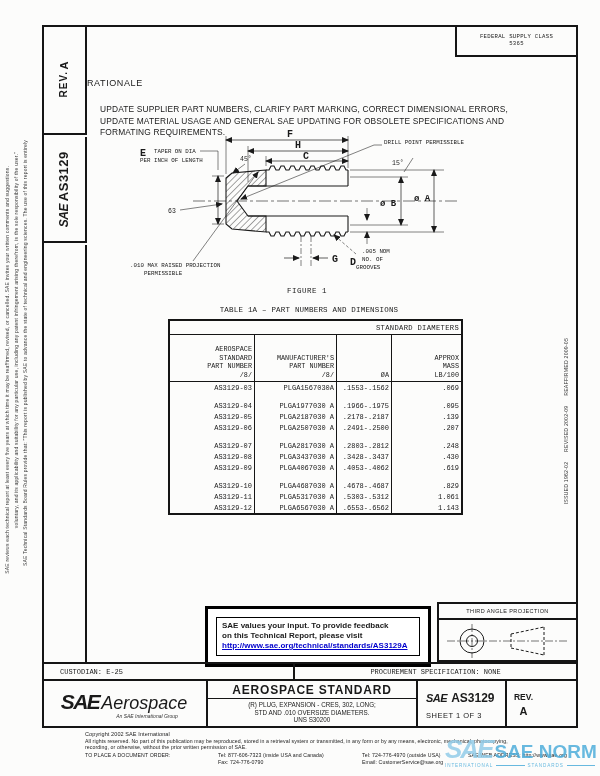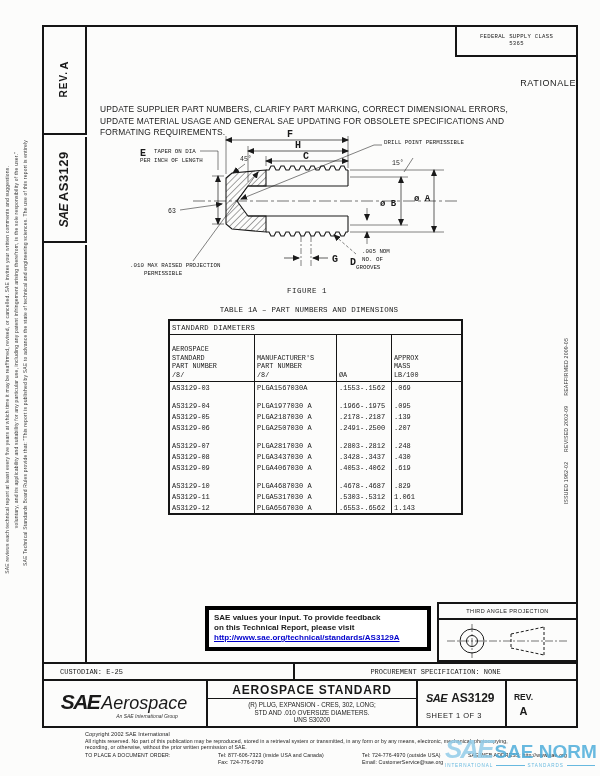--- a/index.html
+++ b/index.html
@@ -22,46 +22,46 @@
   .rev-lab{font-weight:bold;font-size:10px;letter-spacing:1px}
   .rev-val{font-weight:bold;font-size:11px;text-align:center}
   .sae-glyph{font-style:italic;font-weight:900;font-size:12px;letter-spacing:-.5px}
   .docnum{font-weight:bold;font-size:13px;letter-spacing:.5px;margin-top:3px}
   
   .fsc{left:455px;top:25px;width:121px;height:32px;border-left:2px solid #151515;
        border-bottom:2px solid #151515;display:flex;flex-direction:column;align-items:center;
        justify-content:center;font-family:"Liberation Mono",monospace;font-size:5.6px;
        letter-spacing:.3px;line-height:7px;text-align:center}
   
-  .rat-h{left:87px;top:78px;width:489px;text-align:right;font-size:9px;letter-spacing:.6px}
+  .rat-h{left:87px;top:78px;width:489px;text-align:left;font-size:9px;letter-spacing:.6px}
   .rat-b{left:100px;top:104px;width:424px;font-size:8.4px;line-height:11.5px;letter-spacing:.15px}
   
   .figwrap{left:128px;top:120px;width:345px;height:180px}
   svg text{font-family:"Liberation Mono",monospace;fill:#1a1a1a}
   .lbl{font-weight:bold;font-size:10px}
   .lbl9{font-weight:bold;font-size:9px}
   .note{font-size:5.8px}
   .cap{font-size:7.5px;letter-spacing:.5px}
   
   .tbl-title{left:168px;top:306px;width:282px;text-align:center;
              font-family:"Liberation Mono",monospace;font-size:7.5px;letter-spacing:.2px}
   table.parts{left:168px;top:319px;position:absolute;border-collapse:collapse;
               border:2px solid #151515;font-family:"Liberation Mono",monospace;font-size:7px}
   table.parts th,table.parts td{border-left:1px solid #151515;border-right:1px solid #151515;
-              text-align:left;padding:0 2px}
+              text-align:right;padding:0 2px}
   table.parts thead th{font-weight:normal}
   .spanhead{border-bottom:1px solid #151515 !important;height:13px;font-size:7.2px;letter-spacing:.3px}
   .colhead{border-bottom:1px solid #151515 !important;vertical-align:bottom;
            white-space:pre-line;font-size:6.8px;line-height:8.5px;padding-bottom:2px !important;height:44px}
   .c1{width:80px}.c2{width:77px}.c3{width:50px}.c4{width:65px}
   table.parts tbody td{height:11px}
   table.parts tbody tr.gap td{height:7px}
   
   .fb{left:205px;top:606px;width:226px;border:3px solid #000;background:#fff}
-  .fb-in{border:1px solid #000;margin:0;padding:3px 5px 4px;font-size:8px;
+  .fb-in{border:1px solid #000;margin:8px;padding:3px 5px 4px;font-size:8px;
          font-weight:bold;line-height:10px}
   .fb-link{text-decoration:underline;cursor:pointer}
   
   .ta{left:437px;top:602px;width:141px;height:60px;border:2px solid #151515}
   .ta-lab{height:14px;border-bottom:2px solid #151515;display:flex;align-items:center;
           justify-content:center;font-size:5.5px;letter-spacing:.4px}
   
   .custrow{left:42px;top:662px;width:534px;height:19px;border-top:2px solid #151515;
            border-bottom:2px solid #151515;display:flex;align-items:center;
            font-family:"Liberation Mono",monospace;font-size:7px}

